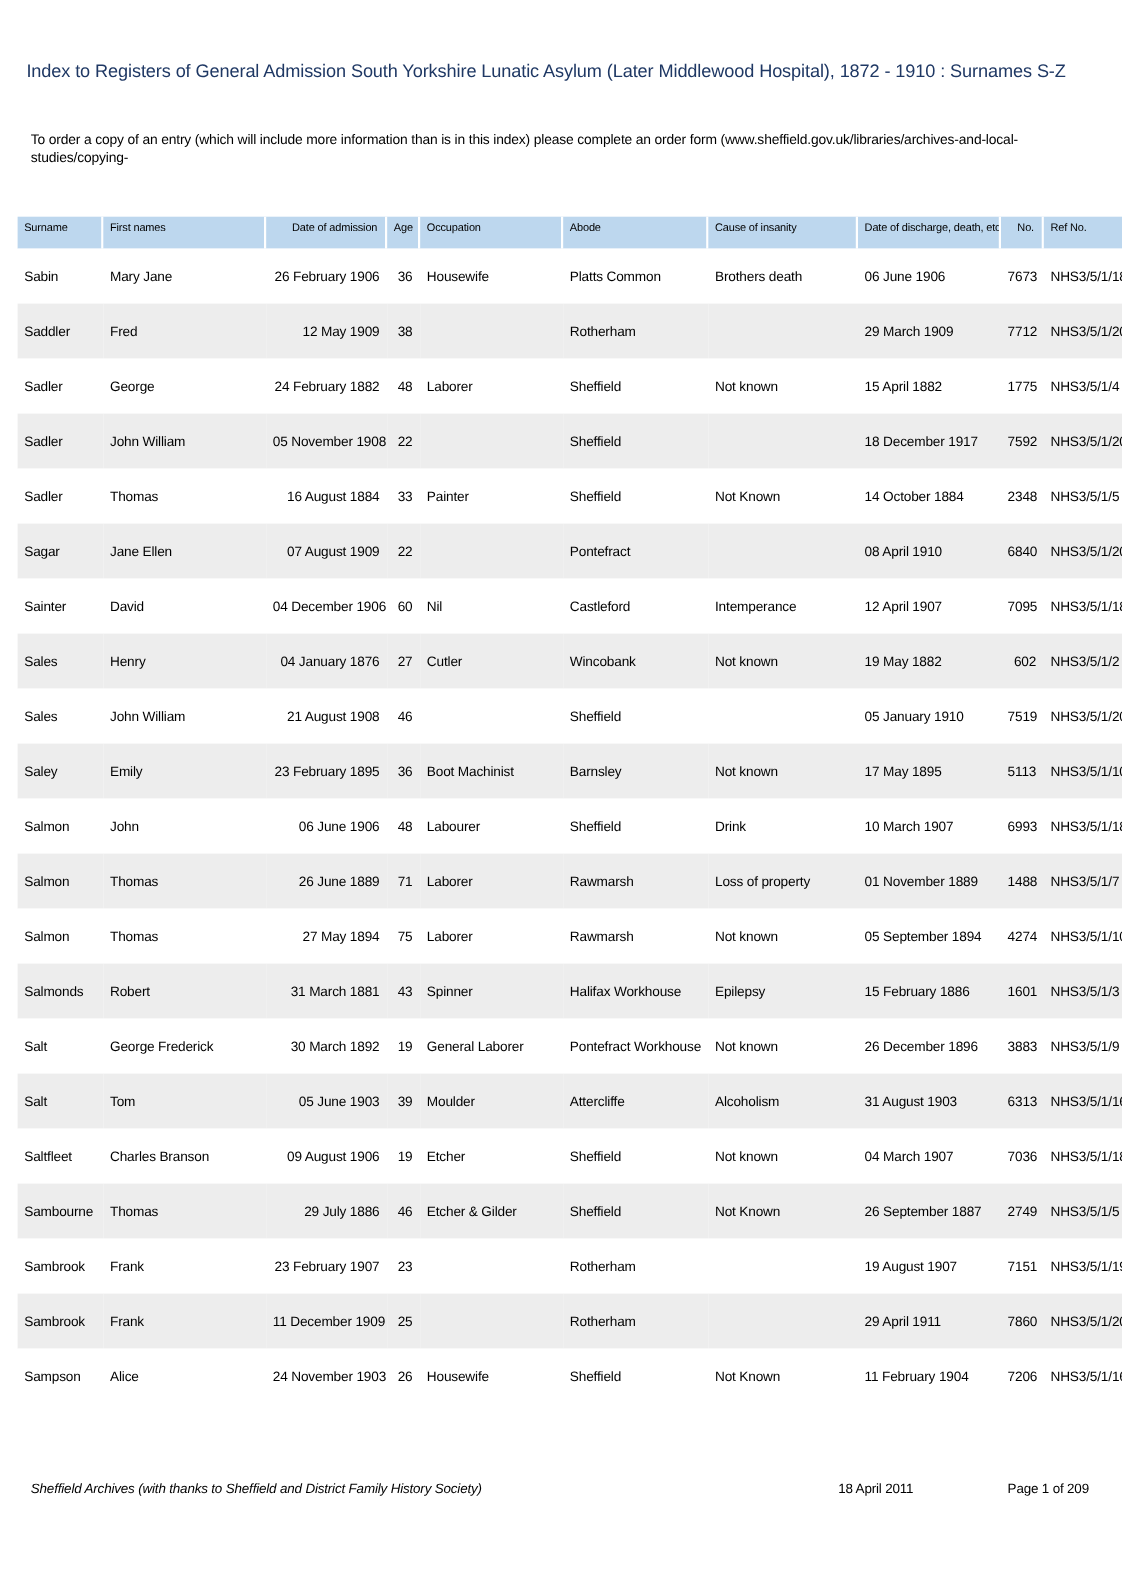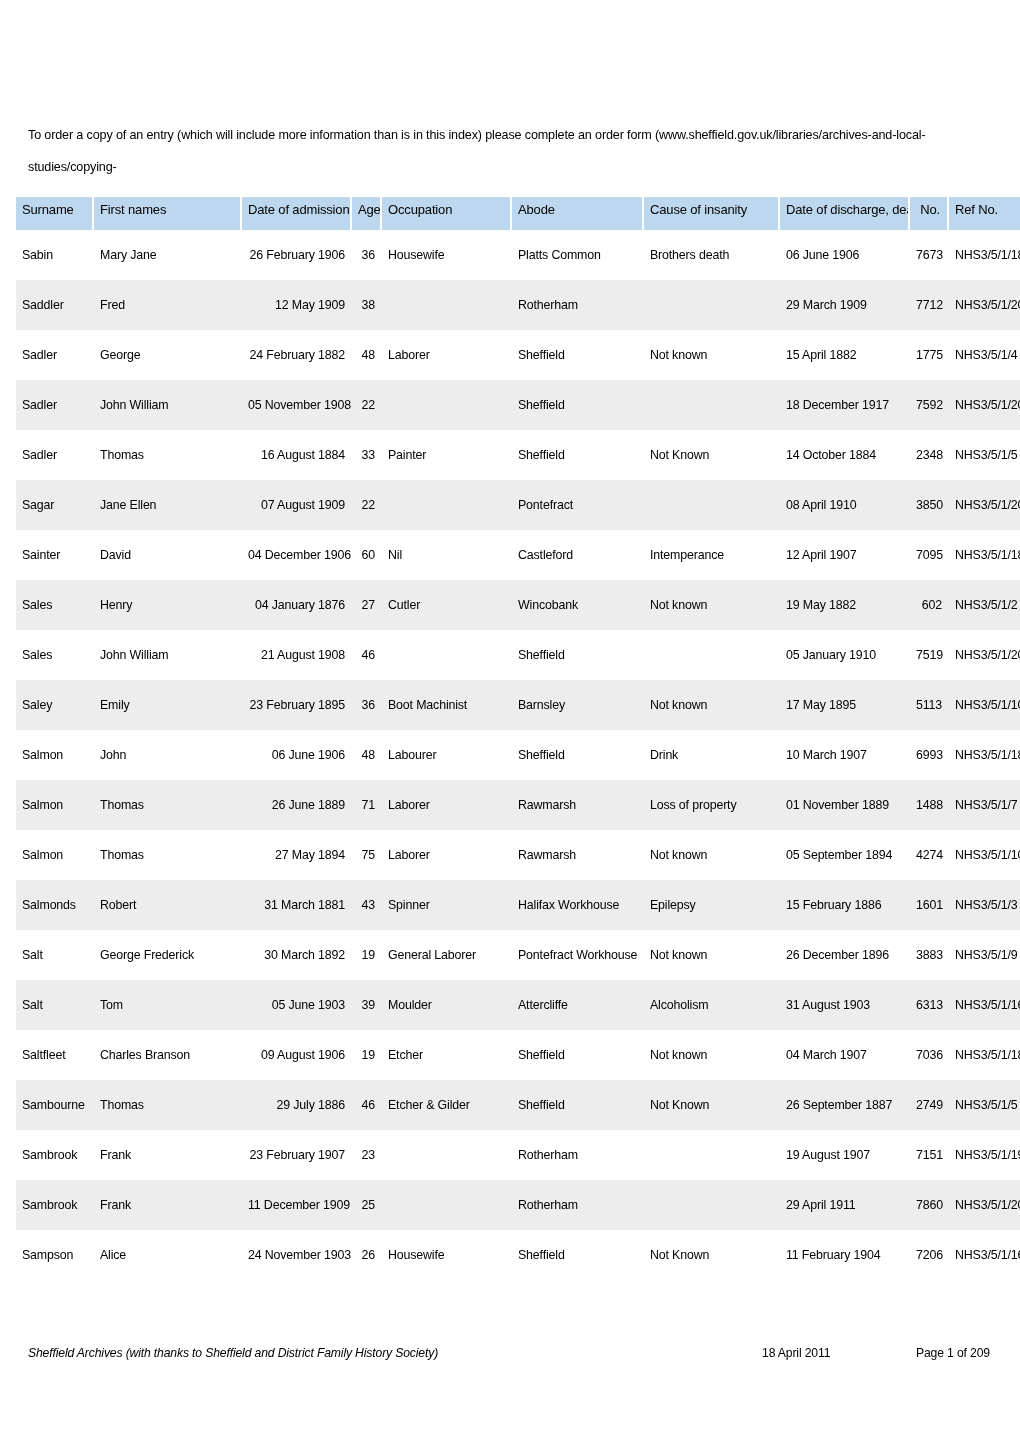--- a/index.html
+++ b/index.html
@@ -38,21 +38,21 @@
     white-space: nowrap;
   }
 
   
   .intro {
     position: absolute;
     left: 28px;
     top: 119px;
     width: 940px;
     font-size: 12.6px;
-    line-height: 32px;
+    line-height: 16px;
     color: #000000;
     letter-spacing: -0.15px;
   }
   .intro .line2 { display: block; padding-left: 10px; }
 
   
   .table-wrap {
     position: absolute;
     left: 16px;
     top: 197px;
@@ -62,21 +62,21 @@
     border-collapse: separate;
     border-spacing: 0;
     width: 988px;
     table-layout: fixed;
     font-size: 12.4px;
   }
   table.index-table th {
     background: #BDD7EE;
     color: #000;
     font-weight: 400;
-    font-size: 13px;
+    font-size: 10px;
     text-align: left;
     vertical-align: top;
     padding: 5px 4px 13px 6px;
     letter-spacing: -0.15px;
     border-right: 2px solid #ffffff;
     white-space: nowrap;
     overflow: hidden;
   }
   table.index-table th.num { text-align: right; padding-right: 7px; }
   table.index-table th:last-child { border-right: none; }
@@ -136,20 +136,21 @@
     top: 0;
     letter-spacing: -0.15px;
     text-align: right;
   }
 </style>
 </head>
 <body>
 
 <div class="page">
 
+  <div class="doc-title">Index to Registers of General Admission South Yorkshire Lunatic Asylum (Later Middlewood Hospital), 1872 - 1910 : Surnames S-Z</div>
 
   <div class="intro">
     <span>To order a copy of an entry (which will include more information than is in this index) please complete an order form (www.sheffield.gov.uk/libraries/archives-and-local-studies/copying-</span>
   </div>
 
   <div class="table-wrap">
     <table class="index-table">
       <colgroup>
         <col class="c-surname">
           <col class="c-first">
@@ -239,21 +240,21 @@
           </tr>
           <tr class="even">
             <td>Sagar</td>
             <td>Jane Ellen</td>
             <td class="num">07 August 1909</td>
             <td class="num">22</td>
             <td></td>
             <td>Pontefract</td>
             <td></td>
             <td>08 April 1910</td>
-            <td class="num">3850</td>
+            <td class="num">6840</td>
             <td>NHS3/5/1/20</td>
           </tr>
           <tr class="odd">
             <td>Sainter</td>
             <td>David</td>
             <td class="num">04 December 1906</td>
             <td class="num">60</td>
             <td>Nil</td>
             <td>Castleford</td>
             <td>Intemperance</td>

